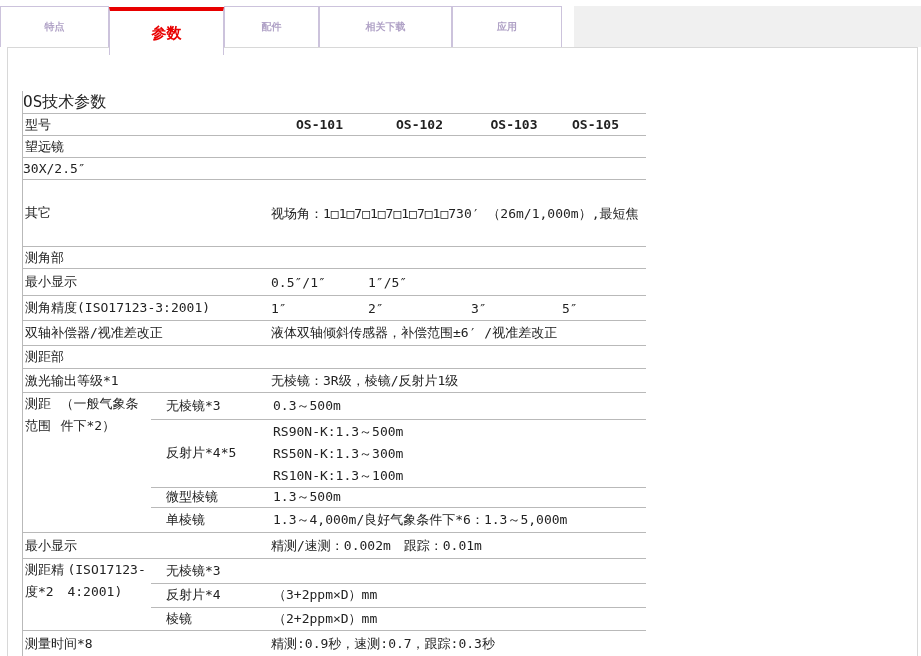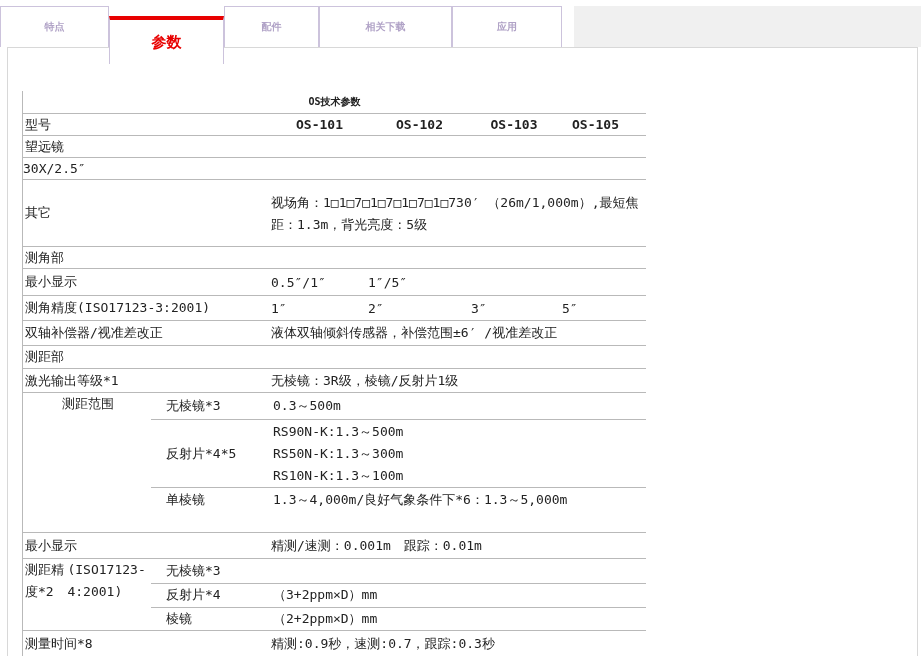--- a/index.html
+++ b/index.html
@@ -6,37 +6,37 @@
   body{width:921px;height:656px;position:relative;overflow:hidden;
        font-family:"Liberation Sans",sans-serif;}
 
   
   .tabbar{position:absolute;top:0;left:0;right:0;height:47px;z-index:5;background:#fff;}
   .tabs{display:flex;height:48px;}
   .tab{box-sizing:border-box;margin-top:6px;height:41px;background:#fff;
        border:1px solid #ccc3dc;border-bottom:none;
        display:flex;align-items:center;justify-content:center;
        font-weight:bold;font-size:10px;color:#b1a3c7;cursor:pointer;}
-  .tab.active{margin-top:16px;height:48px;border-top:4px solid #e80000;
+  .tab.active{margin-top:7px;height:48px;border-top:4px solid #e80000;
        color:#e80000;position:relative;z-index:6;font-size:15px;}
   .tabbar-rest{position:absolute;left:574px;top:6px;right:0;height:41px;
        background:#f0f0f0;}
 
   
   .content{position:absolute;top:47px;left:7px;right:3px;bottom:0;
        background:#fff;border:1px solid #d8d8d8;border-bottom:none;box-sizing:border-box;}
 
   
   .spec{margin:43px 0 0 14px;width:623px;border-left:1px solid #b9b9b9;
         font-family:"DejaVu Sans Mono","Liberation Mono",monospace;
         font-size:13px;color:#222;}
   .row{display:flex;align-items:center;border-bottom:1px solid #b9b9b9;box-sizing:border-box;}
   .row .lbl{width:248px;padding-left:2px;box-sizing:border-box;}
   .row .val{flex:1;}
-  .title-row{justify-content:center;font-weight:bold;font-size:10px;}
+  .title-row{justify-content:flex-start;font-weight:normal;font-size:16px;}
   .bold{font-weight:bold;}
   .c1{width:97px;box-sizing:border-box;}
   .c2{width:103px;box-sizing:border-box;}
   .c3{width:86px;box-sizing:border-box;}
   .c4{flex:1;}
   .ctr{text-align:center;}
   .multiline{line-height:22px;padding-top:1px;}
 
   
   .grouprow{display:flex;border-bottom:1px solid #b9b9b9;box-sizing:border-box;}
@@ -82,21 +82,20 @@
     </div>
 
     <div class="row" style="height:22px">
       <div class="val">30X/2.5″</div>
     </div>
 
     <div class="row" style="height:67px">
       <div class="lbl">其它</div>
       <div class="val multiline">
         <div>视场角：1□1□7□1□7□1□7□1□730′ （26m/1,000m）,最短焦</div>
-        <div>距：1.3m，背光亮度：5级</div>
       </div>
     </div>
 
     <div class="row" style="height:22px">
       <div class="lbl">测角部</div>
     </div>
 
     <div class="row" style="height:27px">
       <div class="lbl">最小显示</div>
       <div class="c1">0.5″/1″</div>
@@ -123,44 +122,49 @@
     </div>
 
     <div class="row" style="height:24px">
       <div class="lbl">激光输出等级*1</div>
       <div class="val">无棱镜：3R级，棱镜/反射片1级</div>
     </div>
 
     <div class="grouprow" style="height:140px">
       <div class="glbl">
         <div>测距范围</div>
+        <div>（一般气象条件下*2）</div>
       </div>
       <div class="gstack">
         <div class="gsub" style="height:27px">
           <div class="slbl">无棱镜*3</div>
           <div class="sval">0.3～500m</div>
         </div>
         <div class="gsub" style="height:68px">
           <div class="slbl">反射片*4*5</div>
           <div class="sval multiline">
             <div>RS90N-K:1.3～500m</div>
             <div>RS50N-K:1.3～300m</div>
             <div>RS10N-K:1.3～100m</div>
           </div>
         </div>
+        <div class="gsub" style="height:21px">
+          <div class="slbl">微型棱镜</div>
+          <div class="sval">1.3～500m</div>
+        </div>
         <div class="gsub" style="height:24px">
           <div class="slbl">单棱镜</div>
           <div class="sval">1.3～4,000m/良好气象条件下*6：1.3～5,000m</div>
         </div>
       </div>
     </div>
 
     <div class="row" style="height:26px">
       <div class="lbl">最小显示</div>
-      <div class="val">精测/速测：0.001m　跟踪：0.01m</div>
+      <div class="val">精测/速测：0.002m　跟踪：0.01m</div>
     </div>
 
     <div class="grouprow" style="height:72px">
       <div class="glbl">
         <div>测距精度*2</div>
         <div>(ISO17123-4:2001)</div>
       </div>
       <div class="gstack">
         <div class="gsub" style="height:25px">
           <div class="slbl">无棱镜*3</div>

